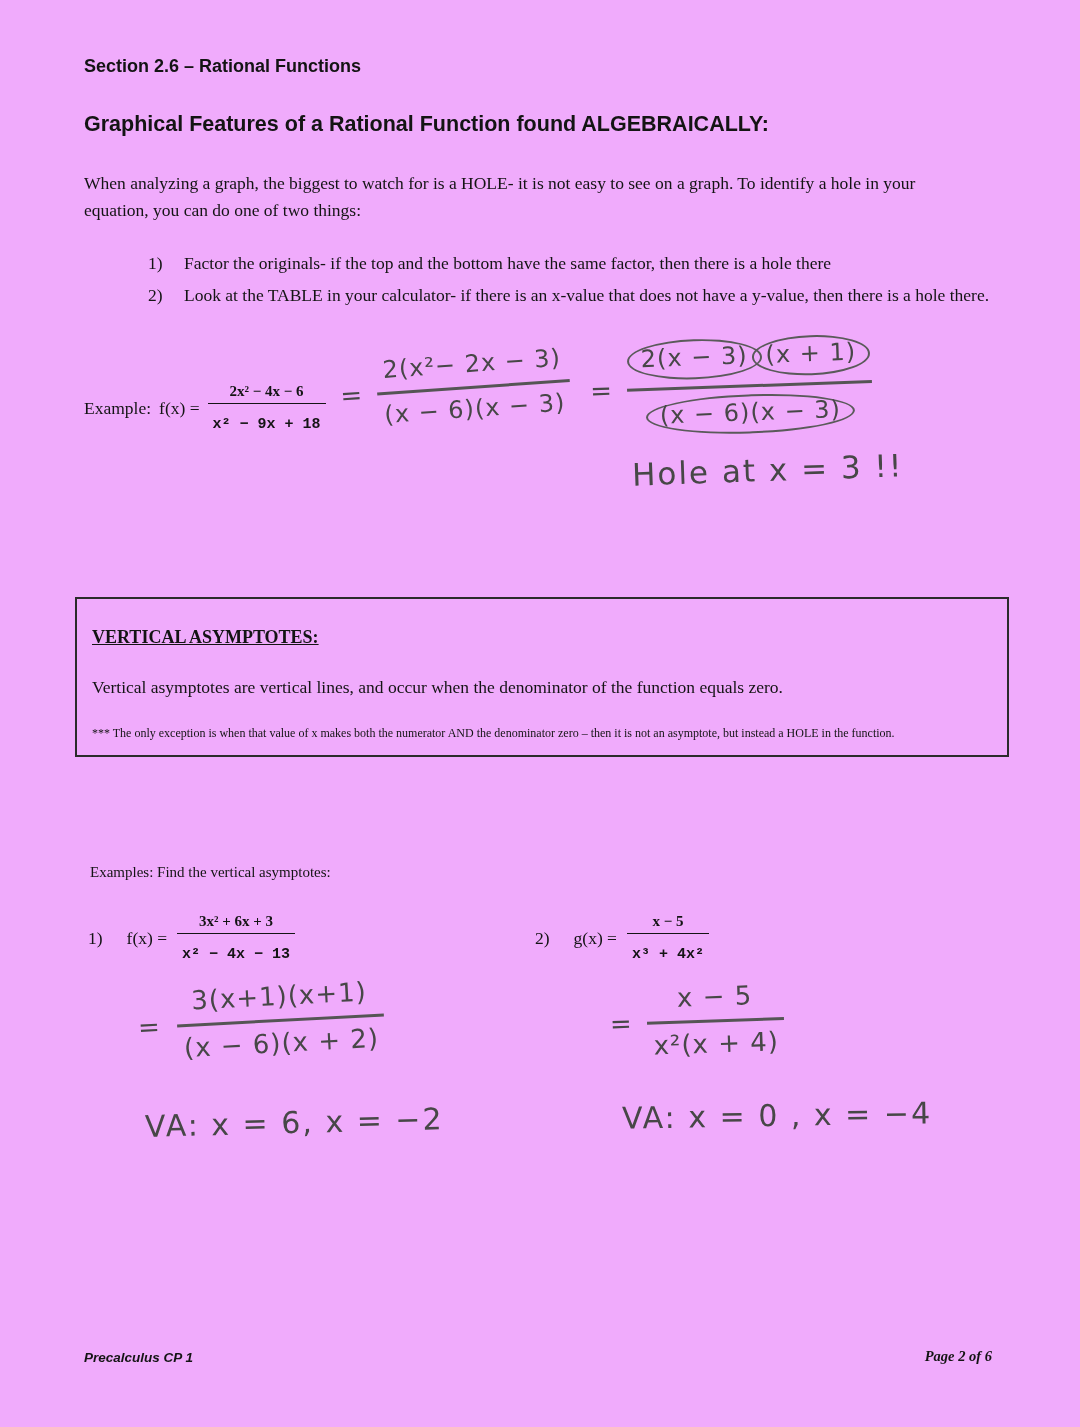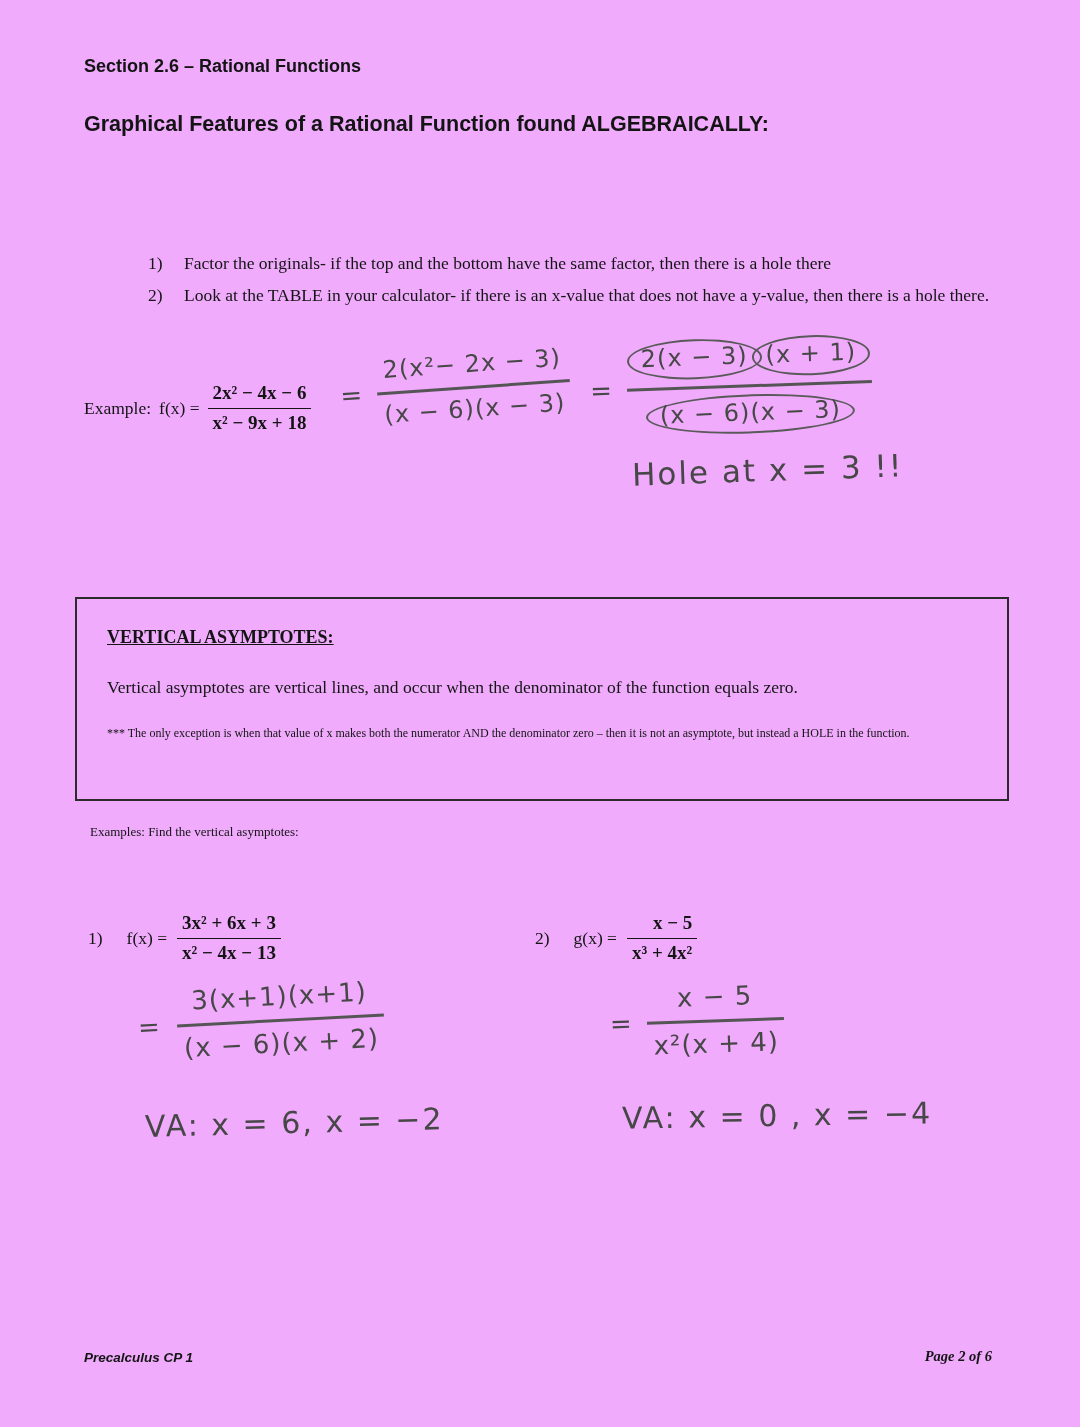--- a/index.html
+++ b/index.html
@@ -16,49 +16,49 @@
   .page-title    { left:84px; top:112px; font-size:21.5px; font-weight:bold; }
 
   .intro { left:84px; top:170px; width:885px; font-size:17.5px; line-height:1.55; }
 
   .hole-list { left:148px; top:250px; width:850px; font-size:17.5px; line-height:1.5; }
   .list-item { display:flex; margin-bottom:6px; }
   .list-item .li-num { width:36px; flex:0 0 36px; }
   .list-item .li-text { width:810px; }
 
   
-  .frac { display:inline-block; text-align:right; vertical-align:middle;
-          font-weight:bold; font-size:19px; line-height:1.2; }
+  .frac { display:inline-block; text-align:center; vertical-align:middle;
+          font-weight:bold; font-size:15px; line-height:1.2; }
   .frac .num { display:block; padding:0 5px 3px; }
-  .frac .den { display:block; border-top:1.6px solid #141414; padding:3px 5px 0; }
+  .frac .den { display:block; border-top:1.6px solid #141414; padding:12px 5px 0;font-family:Liberation Mono, monospace; }
 
   .example-row { left:84px; top:382px; display:flex; align-items:center; gap:8px; font-size:17.5px; }
 
   
   .hw { font-family:"DejaVu Sans", sans-serif; color:#474747; letter-spacing:1px; }
   .hwfrac { display:inline-block; text-align:center; vertical-align:middle; line-height:1.15; }
   .hwfrac .hnum { display:block; padding:0 6px 7px; }
   .hwfrac .hden { display:block; border-top:3px solid #555; padding:7px 6px 0; }
   .loop { display:inline-block; border:2.5px solid #5a5a5a; border-radius:50%; padding:3px 12px 5px; margin:0 -5px; }
 
   .hw-step1 { left:340px; top:352px; display:flex; align-items:center; gap:14px;
               font-size:24px; transform:rotate(-4deg); }
   .hw-step2 { left:590px; top:338px; display:flex; align-items:center; gap:14px;
               font-size:24px; transform:rotate(-2deg); }
   .hw-eq { font-size:26px; }
   .hole-conclusion { left:632px; top:452px; font-size:31px; transform:rotate(-2deg); letter-spacing:2px; }
 
-  .va-box { left:75px; top:597px; width:934px; height:204px;
-            border:2px solid #2b2b2b; padding:28px 30px; }
+  .va-box { left:75px; top:597px; width:934px; height:160px;
+            border:2px solid #2b2b2b; padding:28px 15px; }
   .va-heading { font-size:18px; font-weight:bold; text-decoration:underline; }
   .va-body { margin-top:26px; font-size:17.5px; line-height:1.5; width:900px; }
   .va-exception { margin-top:24px; font-size:12px; line-height:1.5; width:885px;
                   padding-left:37px; text-indent:-37px; }
 
-  .examples-prompt { left:90px; top:824px; font-size:13px; }
+  .examples-prompt { left:90px; top:864px; font-size:15px; }
 
   .problem { display:flex; align-items:center; gap:10px; font-size:17.5px; }
   .problem .p-num { margin-right:14px; }
   .problem-1 { left:88px; top:912px; }
   .problem-2 { left:535px; top:912px; }
 
   .work-1 { left:138px; top:983px; display:flex; align-items:center; gap:16px;
             font-size:26px; transform:rotate(-3deg); }
   .work-2 { left:610px; top:983px; display:flex; align-items:center; gap:14px;
             font-size:26px; transform:rotate(-2deg); }
@@ -70,20 +70,21 @@
 </style>
 </head>
 <body>
 
 <div class="page">
 
   <div class="abs section-header sans">Section 2.6  – Rational Functions</div>
 
   <div class="abs page-title sans">Graphical Features of a Rational Function found ALGEBRAICALLY:</div>
 
+  <div class="abs intro">When analyzing a graph, the biggest to watch for is a HOLE- it is not easy to see on a graph. To identify a hole in your equation, you can do one of two things:</div>
 
   <div class="abs hole-list">
     <div class="list-item">
       <span class="li-num">1)</span>
       <span class="li-text">Factor the originals- if the top and the bottom have the same factor, then there is a hole there</span>
     </div>
     <div class="list-item">
       <span class="li-num">2)</span>
       <span class="li-text">Look at the TABLE in your calculator- if there is an x-value that does not have a y-value, then there is a hole there.</span>
     </div>

